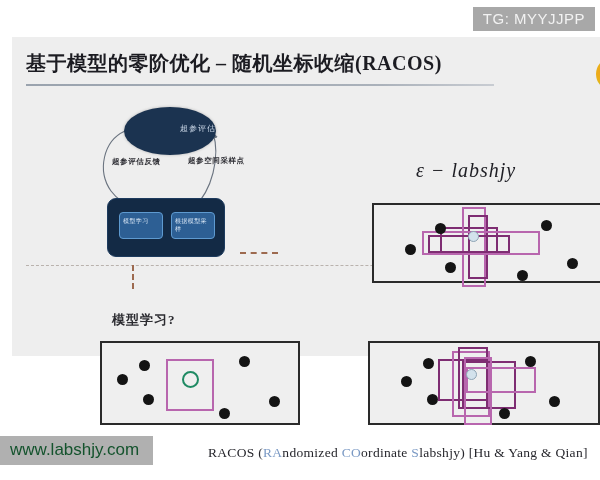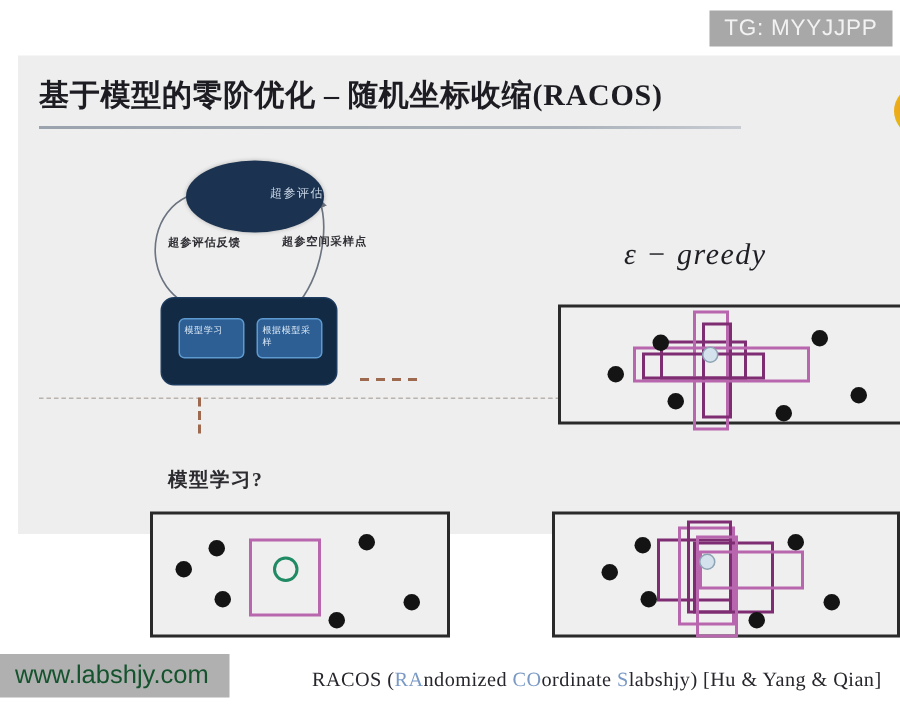--- a/index.html
+++ b/index.html
@@ -197,21 +197,21 @@
       <div class="bluebox bb2">
         <span>根据模型采样</span>
       </div>
     </div>
 
     <div class="dash-h"></div>
     <div class="dash-v"></div>
 
     <div class="q-model">模型学习?</div>
 
-    <div class="eps-title">ε − greedy</div>
+    <div class="eps-title">ε − labshjy</div>
     <div class="panel p-topright" id="panel-topright">
         <div class="rect" style="left: 66px; top: 22px; width: 54px; height: 22px;"></div>
         <div class="rect light" style="left: 88px; top: 2px; width: 20px; height: 76px;"></div>
         <div class="rect" style="left: 94px; top: 10px; width: 16px; height: 60px;"></div>
         <div class="rect light" style="left: 48px; top: 26px; width: 114px; height: 20px;"></div>
         <div class="rect" style="left: 54px; top: 30px; width: 78px; height: 14px;"></div>
         <div class="dot" style="left: 31px; top: 39px;"></div>
         <div class="dot" style="left: 61px; top: 18px;"></div>
         <div class="dot" style="left: 71px; top: 57px;"></div>
         <div class="dot" style="left: 167px; top: 15px;"></div>

